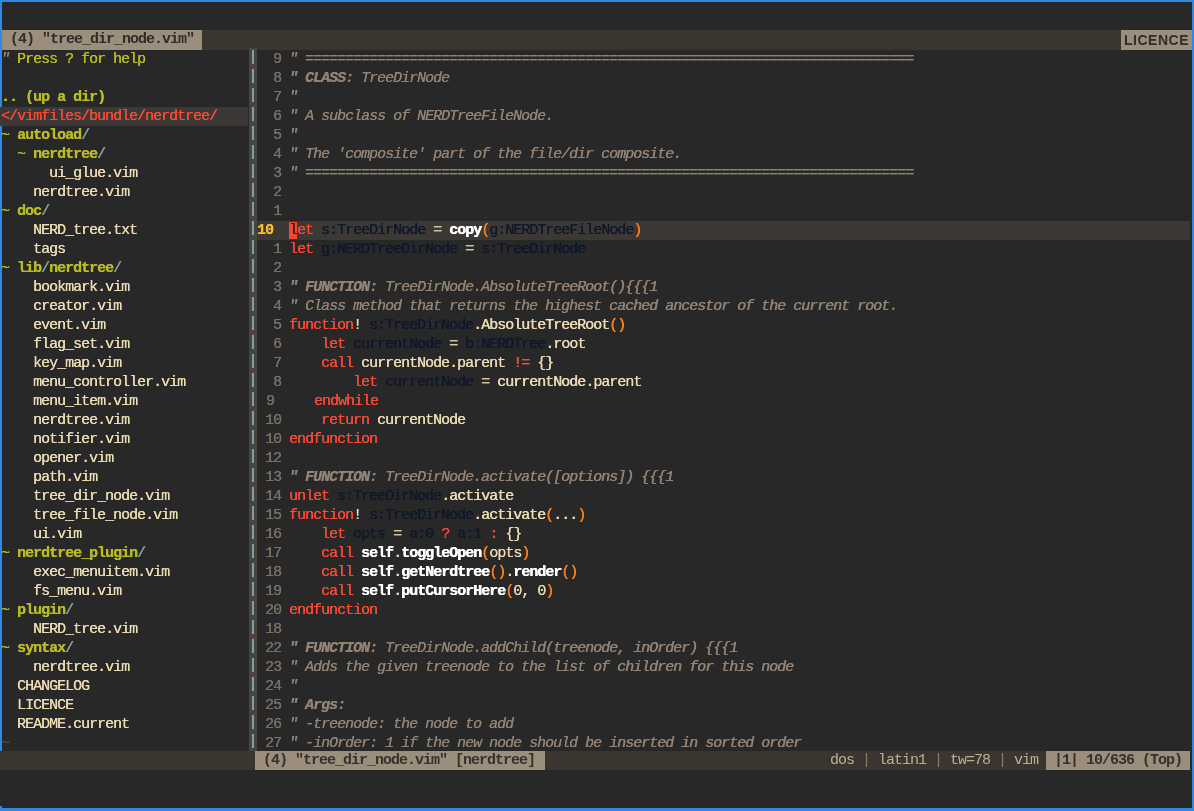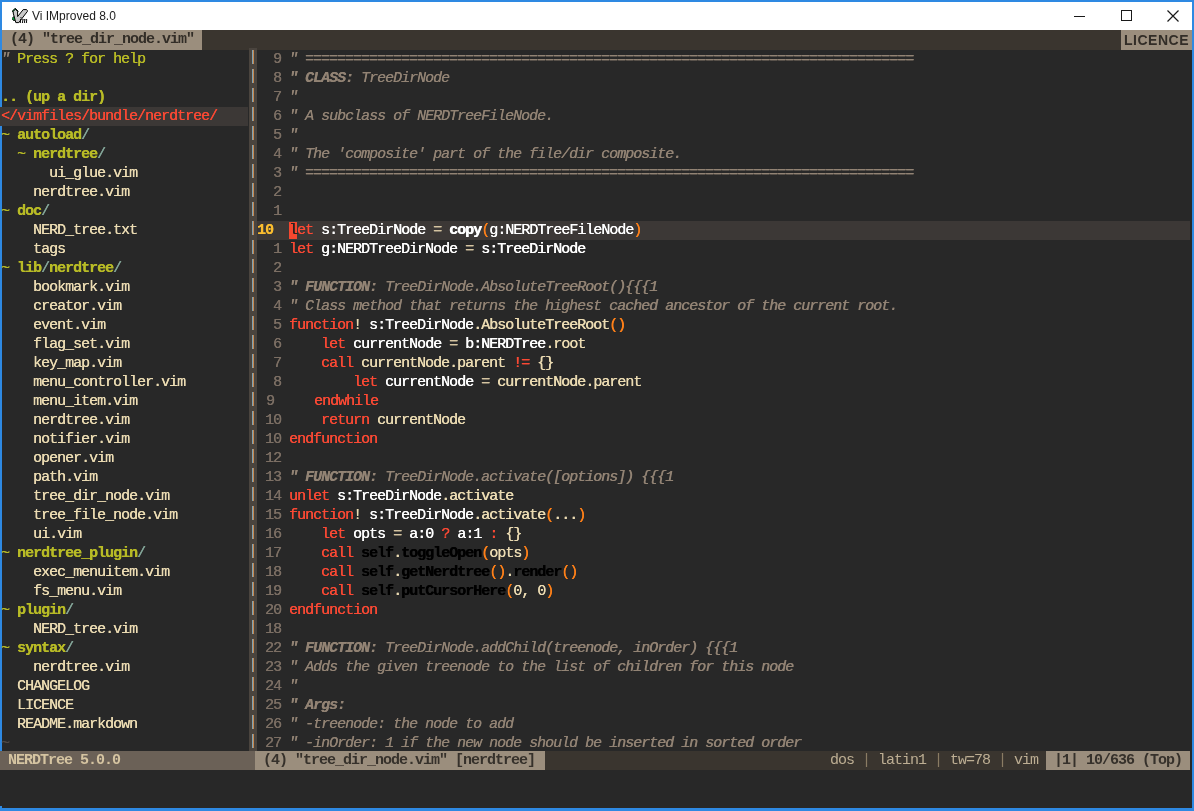--- a/index.html
+++ b/index.html
@@ -12,26 +12,26 @@
 #tab1{position:absolute;left:0;top:0;width:200px;height:20px;background:#9b8e7d;letter-spacing:-1.0px;
       color:#322d27;font-weight:bold;line-height:20px;white-space:pre}
 #bufs{position:absolute;right:0;top:0;width:71px;height:20px;background:#9b8e7d;
       color:#322d27;font-weight:bold;font-family:"Liberation Sans",sans-serif;
       font-size:14px;line-height:20px;text-align:center;letter-spacing:.5px}
 .row{position:absolute;white-space:pre;line-height:19px;height:19px;letter-spacing:-1.0px;text-shadow:0.3px 0 0 currentColor}
 .row i{font-style:normal}
 i.c{color:#928374;font-style:italic}
 i.C{color:#928374;font-style:italic;font-weight:bold}
 i.k{color:#fb4934}
-i.v{color:#ffffff}
+i.v{color:#0f172a}
 i.f{color:#ebdbb2}
 i.e{color:#d5c4a1}
 i.o{color:#fe8019}
 i.y{color:#ffffff;font-weight:bold}
-i.F{color:#000000;font-weight:bold}
+i.F{color:#ffffff;font-weight:bold}
 i.g{color:#b8bb26}
 i.G{color:#b8bb26;font-weight:bold}
 i.s{color:#83a598}
 i.R{color:#fb4934}
 i.n{color:#7c6f64}
 i.N{color:#504945}
 i.x{background:#f5472f;color:#262120}
 #ntcur{position:absolute;left:0;width:248px;height:19px;background:#3c3836}
 #curline{position:absolute;left:257px;width:933px;height:19px;background:#3c3836}
 #sep{position:absolute;left:249px;top:48px;width:8px;height:703px;background:#4a443e}
@@ -42,38 +42,20 @@
 #stl{position:absolute;left:0;top:751px;width:1190px;height:19px;background:#3a352f;
      line-height:19px;font-weight:bold;white-space:pre;letter-spacing:-1.0px}
 #stl .a{position:absolute;left:0;top:0;width:255px;height:19px;background:#6b6157;color:#d5c4a1}
 #stl .b{position:absolute;left:255px;top:0;width:290px;height:19px;background:#9b8e7d;color:#36312b}
 #stl .c1{position:absolute;left:830px;top:0;color:#bdae93;font-weight:normal}
 #stl .c1 b{color:#8a7c64;font-weight:normal}
 #stl .d1{position:absolute;left:1046px;top:0;width:144px;height:19px;background:#9b8e7d;color:#36312b}
 #cmd{position:absolute;left:0;top:770px;width:1190px;height:36px;background:#282828}
 </style></head><body>
 <div id="win">
-<div id="title">
-<svg style="position:absolute;left:10px;top:6px" width="16" height="16" viewBox="0 0 16 16">
-        <polygon points="3.2,0.2 6.2,3.2 3.2,6.2 0.2,3.2" fill="#00a33c" stroke="#000" stroke-width="0.9"></polygon>
-        <polygon points="2.2,8.2 4.6,10.6 2.2,13 -0.2,10.6" fill="#00a33c" stroke="#000" stroke-width="0.9"></polygon>
-        <path d="M1.2,3.4 L3.4,1.2 L5.6,3.4 L5.6,8.6 L11.2,1.6 L14.6,1.6 L15.4,2.6 L15.4,3.4 L6.8,14.6 L3.8,14.6 L1.2,5 Z" fill="#c9c9c9" stroke="#000" stroke-width="1"></path>
-        <text x="7.6" y="15.2" font-size="7.5" font-weight="bold" fill="#000" font-family="Liberation Serif,serif" font-style="italic">im</text>
-      </svg>
-<div class="t">Vi IMproved 8.0</div>
-<svg class="wb" style="left:1054px" width="46" height="28">
-        <rect x="18" y="14" width="11" height="1" fill="#1a1a1a"></rect>
-      </svg>
-<svg class="wb" style="left:1100px" width="46" height="28">
-        <rect x="19.5" y="8.5" width="10" height="10" fill="none" stroke="#1a1a1a" stroke-width="1"></rect>
-      </svg>
-<svg class="wb" style="left:1146px" width="46" height="28">
-        <path d="M19.5 8.5 L30.5 19.5 M30.5 8.5 L19.5 19.5" stroke="#1a1a1a" stroke-width="1.2"></path>
-      </svg>
-</div>
 <div id="tabline">
       <div id="tab1"> (4) "tree_dir_node.vim"</div>
       <div id="bufs">LICENCE</div>
     </div>
 </div>
 <div id="ntcur" style="top:107px"></div>
 <div id="curline" style="top:221px"></div>
 <div id="sep"></div>
 <div id="sepd"></div>
 <div id="sepd2"></div>
@@ -104,21 +86,21 @@
 <div class="row" style="left:1px;top:525px"><i class="f">    ui.vim</i></div>
 <div class="row" style="left:1px;top:544px"><i class="g">~ </i><i class="G">nerdtree_plugin</i><i class="s">/</i></div>
 <div class="row" style="left:1px;top:563px"><i class="f">    exec_menuitem.vim</i></div>
 <div class="row" style="left:1px;top:582px"><i class="f">    fs_menu.vim</i></div>
 <div class="row" style="left:1px;top:601px"><i class="g">~ </i><i class="G">plugin</i><i class="s">/</i></div>
 <div class="row" style="left:1px;top:620px"><i class="f">    NERD_tree.vim</i></div>
 <div class="row" style="left:1px;top:639px"><i class="g">~ </i><i class="G">syntax</i><i class="s">/</i></div>
 <div class="row" style="left:1px;top:658px"><i class="f">    nerdtree.vim</i></div>
 <div class="row" style="left:1px;top:677px"><i class="f">  CHANGELOG</i></div>
 <div class="row" style="left:1px;top:696px"><i class="f">  LICENCE</i></div>
-<div class="row" style="left:1px;top:715px"><i class="f">  README.markdown</i></div>
+<div class="row" style="left:1px;top:715px"><i class="f">  README.current</i></div>
 <div class="row" style="left:1px;top:734px"><i class="N">~</i></div>
 <div class="row" style="left:257px;top:50px"><i class="n">  9 </i><i class="c">" ============================================================================</i></div>
 <div class="row" style="left:257px;top:69px"><i class="n">  8 </i><i class="C">" CLASS:</i><i class="c"> TreeDirNode</i></div>
 <div class="row" style="left:257px;top:88px"><i class="n">  7 </i><i class="c">"</i></div>
 <div class="row" style="left:257px;top:107px"><i class="n">  6 </i><i class="c">" A subclass of NERDTreeFileNode.</i></div>
 <div class="row" style="left:257px;top:126px"><i class="n">  5 </i><i class="c">"</i></div>
 <div class="row" style="left:257px;top:145px"><i class="n">  4 </i><i class="c">" The 'composite' part of the file/dir composite.</i></div>
 <div class="row" style="left:257px;top:164px"><i class="n">  3 </i><i class="c">" ============================================================================</i></div>
 <div class="row" style="left:257px;top:183px"><i class="n">  2 </i></div>
 <div class="row" style="left:257px;top:202px"><i class="n">  1 </i></div>
@@ -143,13 +125,13 @@
 <div class="row" style="left:257px;top:563px"><i class="n"> 18 </i><i class="f">    </i><i class="k">call</i><i class="f"> </i><i class="F">self</i><i class="f">.</i><i class="F">getNerdtree</i><i class="o">()</i><i class="f">.</i><i class="F">render</i><i class="o">()</i></div>
 <div class="row" style="left:257px;top:582px"><i class="n"> 19 </i><i class="f">    </i><i class="k">call</i><i class="f"> </i><i class="F">self</i><i class="f">.</i><i class="F">putCursorHere</i><i class="o">(</i><i class="f">0</i><i class="f">, </i><i class="f">0</i><i class="o">)</i></div>
 <div class="row" style="left:257px;top:601px"><i class="n"> 20 </i><i class="k">endfunction</i></div>
 <div class="row" style="left:257px;top:620px"><i class="n"> 18 </i></div>
 <div class="row" style="left:257px;top:639px"><i class="n"> 22 </i><i class="C">" FUNCTION:</i><i class="c"> TreeDirNode.addChild(treenode, inOrder) {{{1</i></div>
 <div class="row" style="left:257px;top:658px"><i class="n"> 23 </i><i class="c">" Adds the given treenode to the list of children for this node</i></div>
 <div class="row" style="left:257px;top:677px"><i class="n"> 24 </i><i class="c">"</i></div>
 <div class="row" style="left:257px;top:696px"><i class="n"> 25 </i><i class="C">" Args:</i></div>
 <div class="row" style="left:257px;top:715px"><i class="n"> 26 </i><i class="c">" -treenode: the node to add</i></div>
 <div class="row" style="left:257px;top:734px"><i class="n"> 27 </i><i class="c">" -inOrder: 1 if the new node should be inserted in sorted order</i></div>
-<div id="stl"><div class="a"> NERDTree 5.0.0</div><div class="b"> (4) "tree_dir_node.vim" [nerdtree] </div><div class="c1">dos <b>|</b> latin1 <b>|</b> tw=78 <b>|</b> vim</div><div class="d1"> |1| 10/636 (Top) </div></div>
+<div id="stl"><div class="b"> (4) "tree_dir_node.vim" [nerdtree] </div><div class="c1">dos <b>|</b> latin1 <b>|</b> tw=78 <b>|</b> vim</div><div class="d1"> |1| 10/636 (Top) </div></div>
 <div id="cmd"></div>
 </body></html>

